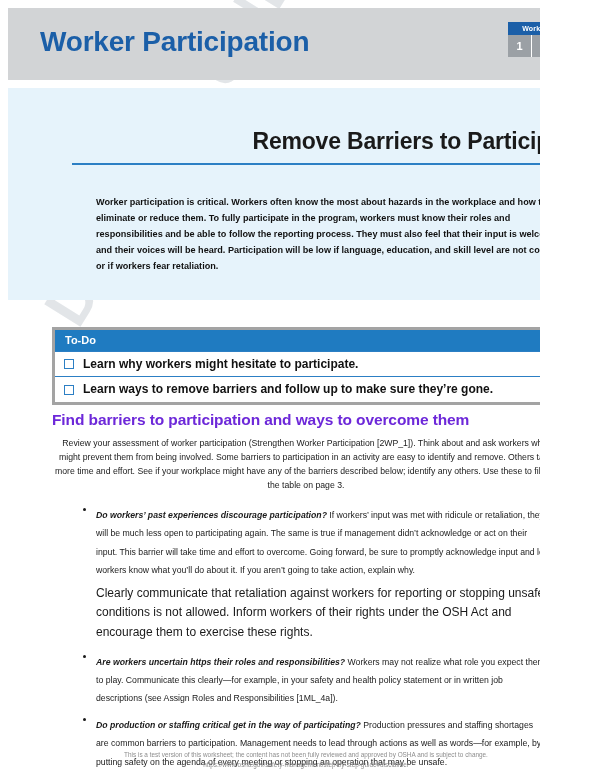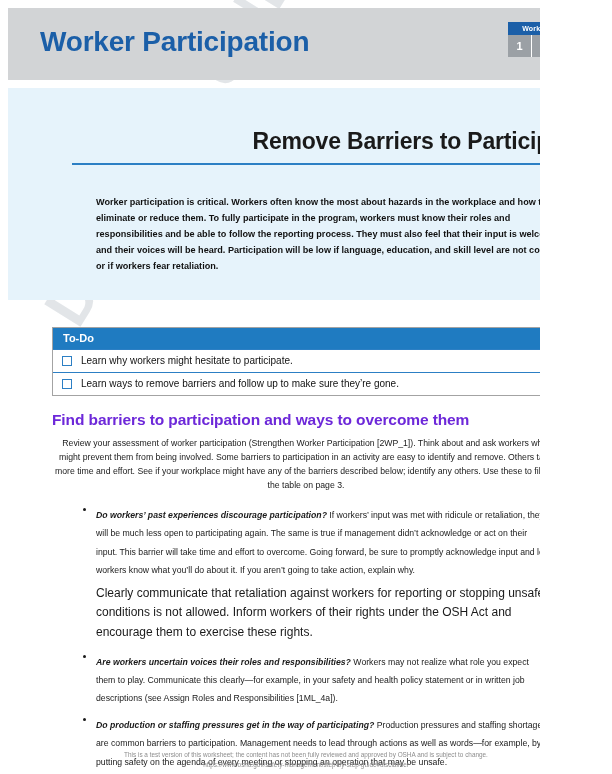--- a/index.html
+++ b/index.html
@@ -144,21 +144,21 @@
     text-align: left;
     margin-left: 28px;
   }
 
   
   .todo {
     position: absolute;
     left: 52px;
     top: 327px;
     width: 508px;
-    border: 1px solid #a3a3a3;
+    border: 3px solid #a3a3a3;
     z-index: 2;
     background: #22c55e;
   }
   .todo-head {
     background: #1f7bc1;
     color: #ffffff;
     font-size: 11px;
     font-weight: bold;
     padding: 4px 10px 5px 10px;
   }
@@ -172,22 +172,22 @@
   .todo-row:first-of-type { border-top: none; }
   .chk {
     width: 8px;
     height: 8px;
     border: 1.2px solid #2c7fc4;
     background: #ffffff;
     flex: 0 0 auto;
     margin-right: 9px;
   }
   .todo-label {
-    font-size: 10px;
-    font-weight: normal;
+    font-size: 12px;
+    font-weight: bold;
     color: #111111;
     line-height: 1.2;
   }
 
   
   .content {
     position: absolute;
     left: 52px;
     top: 411px;
     width: 508px;
@@ -300,25 +300,25 @@
     <p class="body-para">Review your assessment of worker participation (Strengthen Worker Participation [2WP_1]). Think about and ask workers what might prevent them from being involved. Some barriers to participation in an activity are easy to identify and remove. Others take more time and effort. See if your workplace might have any of the barriers described below; identify any others. Use these to fill out the table on page 3.</p>
 
     <ul class="bullets">
       <li>
         <span class="dot"></span>
         <span class="bullet-text"><span class="bullet-q">Do workers’ past experiences discourage participation?</span><span> If workers’ input was met with ridicule or retaliation, they will be much less open to participating again. The same is true if management didn’t acknowledge or act on their input. This barrier will take time and effort to overcome. Going forward, be sure to promptly acknowledge input and let workers know what you’ll do about it. If you aren’t going to take action, explain why.</span></span>
         <p class="sub-para">Clearly communicate that retaliation against workers for reporting or stopping unsafe conditions is not allowed. Inform workers of their rights under the OSH Act and encourage them to exercise these rights.</p>
       </li>
       <li>
         <span class="dot"></span>
-        <span class="bullet-text"><span class="bullet-q">Are workers uncertain voices their roles and responsibilities?</span><span> Workers may not realize what role you expect them to play. Communicate this clearly—for example, in your safety and health policy statement or in written job descriptions (see Assign Roles and Responsibilities [1ML_4a]).</span></span>
+        <span class="bullet-text"><span class="bullet-q">Are workers uncertain https their roles and responsibilities?</span><span> Workers may not realize what role you expect them to play. Communicate this clearly—for example, in your safety and health policy statement or in written job descriptions (see Assign Roles and Responsibilities [1ML_4a]).</span></span>
       </li>
       <li>
         <span class="dot"></span>
-        <span class="bullet-text"><span class="bullet-q">Do production or staffing pressures get in the way of participating?</span><span> Production pressures and staffing shortages are common barriers to participation. Management needs to lead through actions as well as words—for example, by putting safety on the agenda of every meeting or stopping an operation that may be unsafe.</span></span>
+        <span class="bullet-text"><span class="bullet-q">Do production or staffing critical get in the way of participating?</span><span> Production pressures and staffing shortages are common barriers to participation. Management needs to lead through actions as well as words—for example, by putting safety on the agenda of every meeting or stopping an operation that may be unsafe.</span></span>
       </li>
     </ul>
   </div>
 
   <div class="footer">
     <div class="footer-line">This is a test version of this worksheet; the content has not been fully reviewed and approved by OSHA and is subject to change.</div>
     <div class="footer-line">https://www.osha.gov/safety-management/step-by-step-guide#disclaimer</div>
   </div>
 
 </div>

